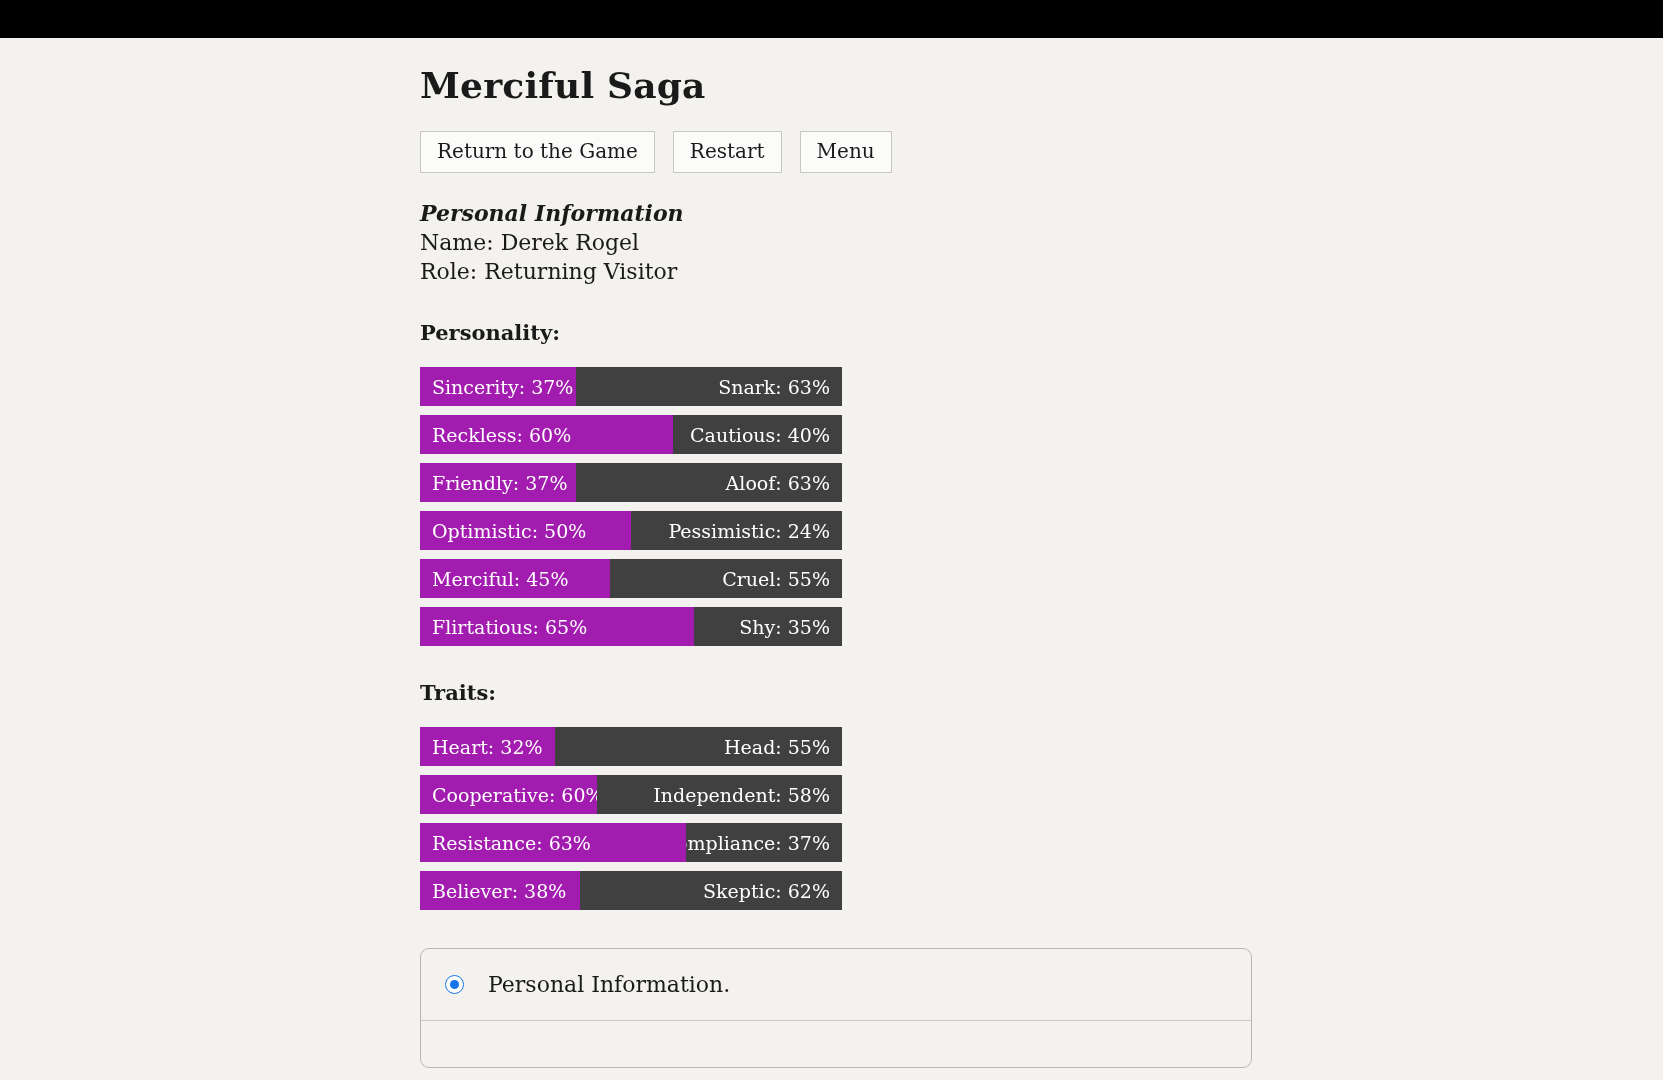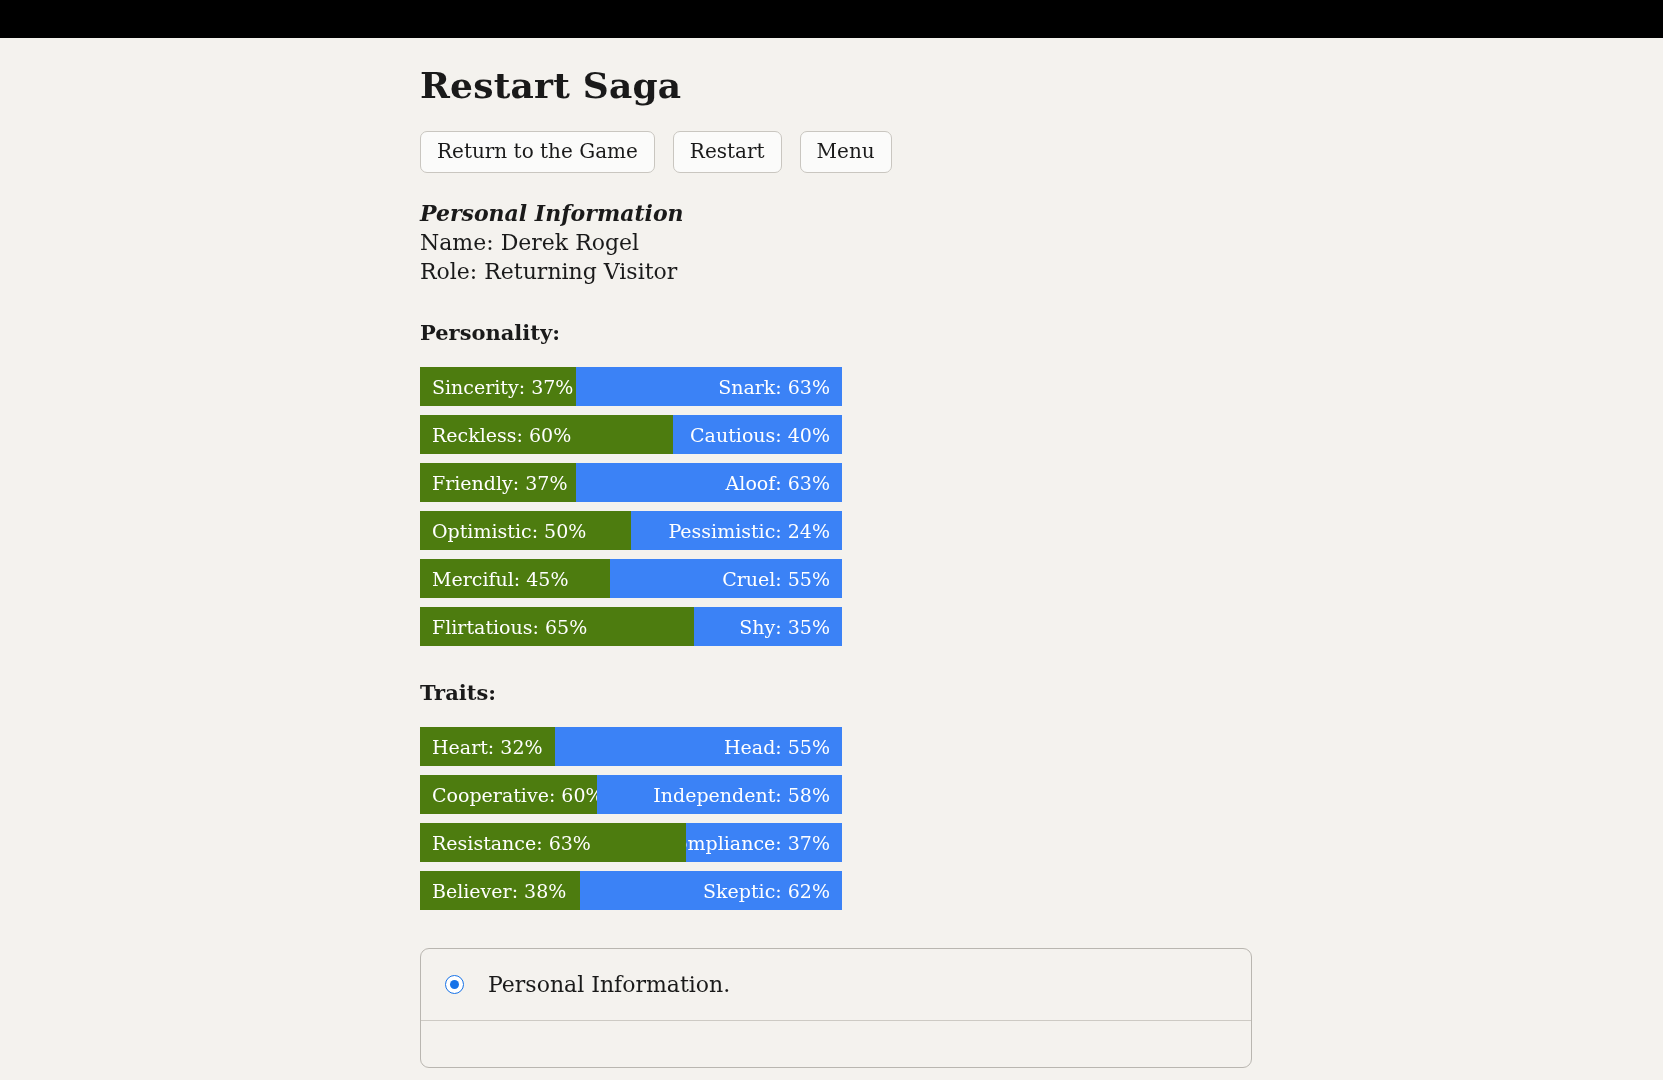--- a/index.html
+++ b/index.html
@@ -47,21 +47,21 @@
   .buttons {
     margin-top: 24px;
     display: flex;
     gap: 18px;
   }
   .btn {
     font-family: "DejaVu Serif", serif;
     font-size: 20px;
     background: #fbfbfa;
     border: 1px solid #c9c6c0;
-    border-radius: 7px;
+    border-radius: 0;
     padding: 7px 16px 9px 16px;
     color: #1a1a1a;
     cursor: pointer;
     line-height: 1.2;
   }
   .section-block {
     margin-top: 26px;
     font-family: "DejaVu Serif", serif;
     font-size: 22px;
     line-height: 1.32;
@@ -93,26 +93,26 @@
     display: flex;
     align-items: center;
     font-family: "DejaVu Serif", serif;
     font-size: 19px;
     color: #ffffff;
     white-space: nowrap;
     box-sizing: border-box;
     overflow: hidden;
   }
   .bar .left {
-    background: #4d7c0f;
+    background: #a21caf;
     padding-left: 12px;
     justify-content: flex-start;
   }
   .bar .right {
-    background: #3b82f6;
+    background: #404040;
     padding-right: 12px;
     justify-content: flex-end;
   }
   .choices {
     margin-top: 38px;
     width: 830px;
     border: 1px solid #b9b6b0;
     border-radius: 9px;
     background: #f4f2ee;
     overflow: hidden;
@@ -156,21 +156,21 @@
 </style>
 </head>
 <body>
 
 <div class="screen">
 
   <div class="topbar"></div>
 
   <div class="content">
 
-    <div class="title">Restart Saga</div>
+    <div class="title">Merciful Saga</div>
 
     <div class="buttons">
       <button class="btn">Return to the Game</button>
       <button class="btn">Restart</button>
       <button class="btn">Menu</button>
     </div>
 
     <div class="section-block">
       <div class="section-head">Personal Information</div>
       <div>Name: Derek Rogel</div>

